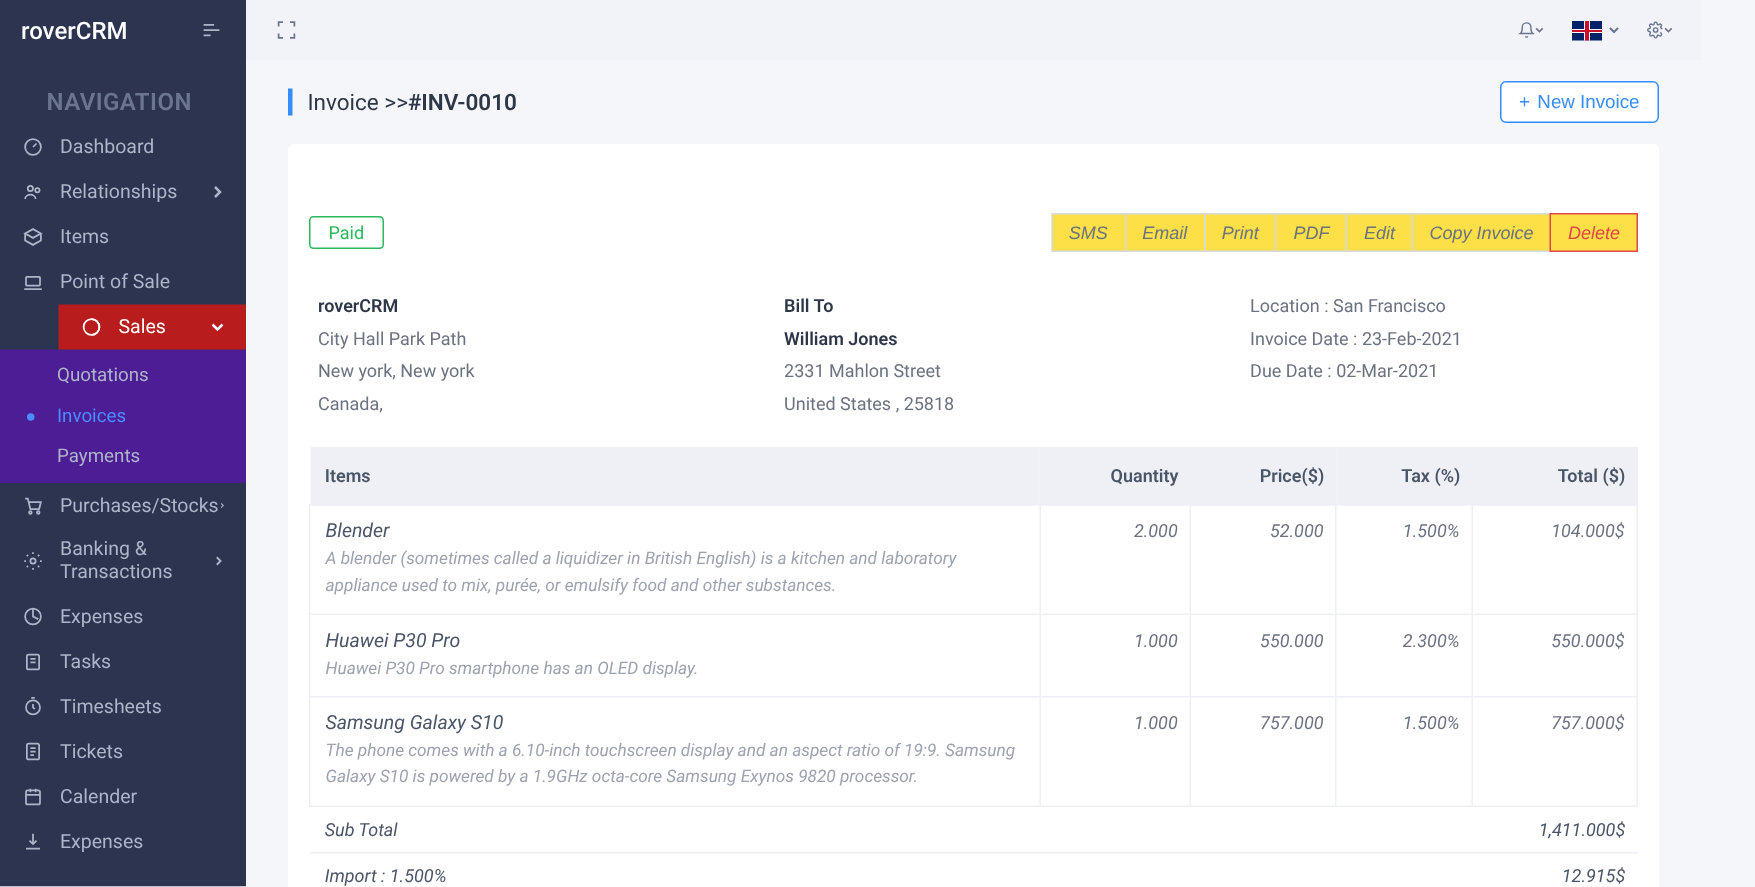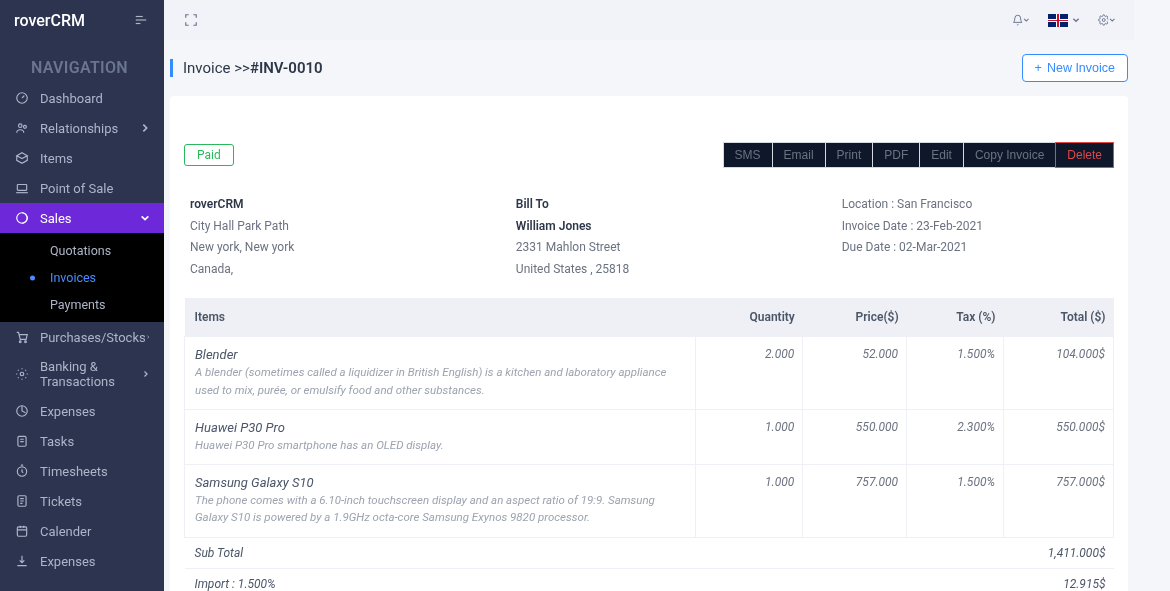--- a/index.html
+++ b/index.html
@@ -4,44 +4,44 @@
 <style>
 * { box-sizing: border-box; margin: 0; padding: 0; }
 body { font-family: -apple-system, BlinkMacSystemFont, "Segoe UI", Roboto, sans-serif; font-size: 13px; color: #4a5568; background: #f5f6fa; overflow: hidden; }
 .app { display: flex; width: 1134px; height: 591px; }
 .sidebar { width: 164px; background: #2c3450; color: #adb5c9; display: flex; flex-direction: column; flex-shrink: 0; }
 .brand { height: 40px; display: flex; align-items: center; justify-content: space-between; padding: 0 14px; color: #fff; font-size: 16px; font-weight: 500; }
 .nav-header { font-size: 16px; font-weight: 600; color: #6b7590; padding: 18px 31px 6px; letter-spacing: 0.3px; }
 .nav-item { display: flex; align-items: center; padding: 7px 14px; font-size: 13px; color: #adb5c9; cursor: pointer; position: relative; }
 .nav-item .icon { width: 16px; height: 16px; margin-right: 10px; display: inline-flex; align-items: center; justify-content: center; flex-shrink: 0; }
 .nav-item .chev { margin-left: auto; }
-.nav-item.active { background: #6d28d9; color: #fff; }
-.sub-nav { background: #000000; padding: 4px 12px; }
+.nav-item.active { background: #b91c1c; color: #fff; margin-left: 39px; }
+.sub-nav { background: #4c1d95; padding: 4px 0; }
 .sub-item { padding: 6px 14px 6px 38px; font-size: 12.5px; color: #adb5c9; cursor: pointer; position: relative; }
 .sub-item.active { color: #4a8cff; }
 .sub-item.active::before { content:""; position:absolute; left:18px; top:50%; transform:translateY(-50%); width:5px; height:5px; background:#4a8cff; border-radius:50%; }
 .content { flex: 1; display: flex; flex-direction: column; overflow: hidden; }
 .topbar { height: 40px; background: #f1f3f9; display: flex; align-items: center; padding: 0 18px; }
 .topbar-right { margin-left: auto; display: flex; align-items: center; gap: 18px; }
 .icon-btn { width: 18px; height: 18px; display: inline-flex; align-items: center; justify-content: center; cursor: pointer; color: #6b7590; }
 .flag-btn { display: flex; align-items: center; gap: 4px; cursor: pointer; }
 .uk-flag { width: 20px; height: 13px; background: linear-gradient(#012169,#012169); position: relative; display: inline-block; }
 .uk-flag::before { content:""; position:absolute; inset:0; background: linear-gradient(to bottom, transparent 40%, #fff 40%, #fff 60%, transparent 60%), linear-gradient(to right, transparent 40%, #fff 40%, #fff 60%, transparent 60%); }
 .uk-flag::after { content:""; position:absolute; inset:0; background: linear-gradient(to bottom, transparent 44%, #c8102e 44%, #c8102e 56%, transparent 56%), linear-gradient(to right, transparent 44%, #c8102e 44%, #c8102e 56%, transparent 56%); }
-.main { flex: 1; overflow-y: auto; padding: 0 6px 18px; }
+.main { flex: 1; overflow-y: auto; padding: 0 28px 18px; }
 .page-header { display: flex; align-items: center; padding: 14px 0 14px 0; }
 .page-title-wrap { display: flex; align-items: center; font-size: 15px; color: #2d3748; }
 .accent-bar { width: 3px; height: 18px; background: #358cff; margin-right: 10px; }
 .page-title-wrap b { font-weight: 600; }
 .btn-new { margin-left: auto; border: 1px solid #358cff; color: #358cff; background: #fff; padding: 6px 12px; border-radius: 4px; font-size: 12.5px; cursor: pointer; display: flex; align-items: center; gap: 5px; }
 .card { background: #fff; border-radius: 4px; padding: 14px 14px 0; }
 .card-topbar { display: flex; align-items: center; margin-bottom: 26px; margin-top: 32px; }
 .badge-paid { border: 1px solid #2ab85c; color: #2ab85c; padding: 3px 12px; border-radius: 3px; font-size: 12px; }
 .action-group { margin-left: auto; display: flex; }
-.action-btn { border: 1px solid #d5d9e2; color: #6b7280; background: #0f172a; font-size: 12px; padding: 5px 11px; cursor: pointer; }
+.action-btn { border: 1px solid #d5d9e2; color: #6b7280; background: #fde047; font-size: 12px; padding: 5px 11px; cursor: pointer; font-style: italic; }
 .action-btn + .action-btn { margin-left: -1px; }
 .action-btn.danger { color: #e04848; border-color: #e04848; position: relative; z-index: 1; }
 .meta-grid { display: flex; gap: 30px; padding: 0 6px 18px; }
 .meta-col { flex: 1; font-size: 12px; color: #6b7280; line-height: 1.8; }
 .meta-col b { color: #2d3748; font-weight: 600; }
 .meta-col.right { text-align: left; flex: 0.9; }
 table { width: 100%; border-collapse: collapse; font-size: 12px; }
 thead th { background: #eef0f5; color: #4a5568; font-weight: 600; padding: 12px 8px; text-align: right; }
 thead th:first-child { text-align: left; padding-left: 10px; }
 tbody td { padding: 10px 8px; border: 1px solid #eef0f5; text-align: right; color: #6b7280; vertical-align: top; font-style: italic; }

